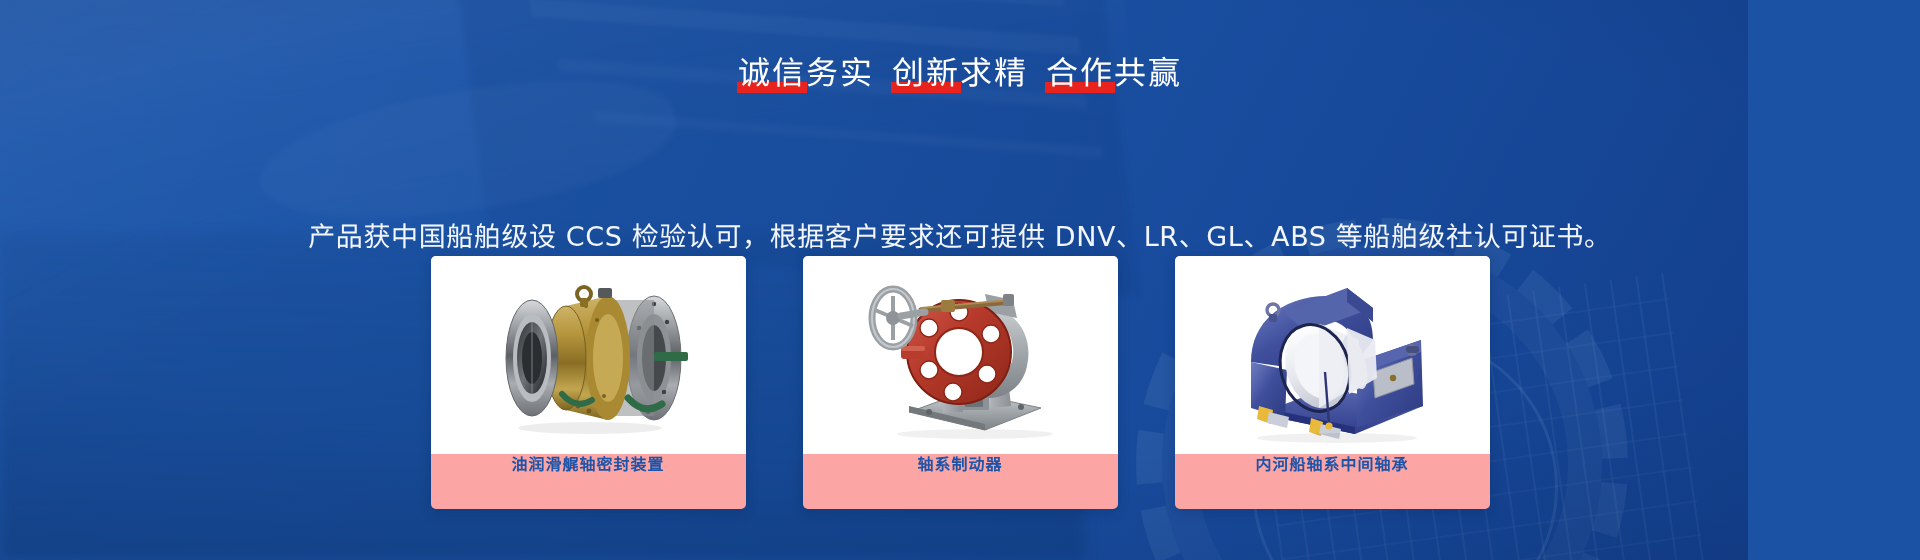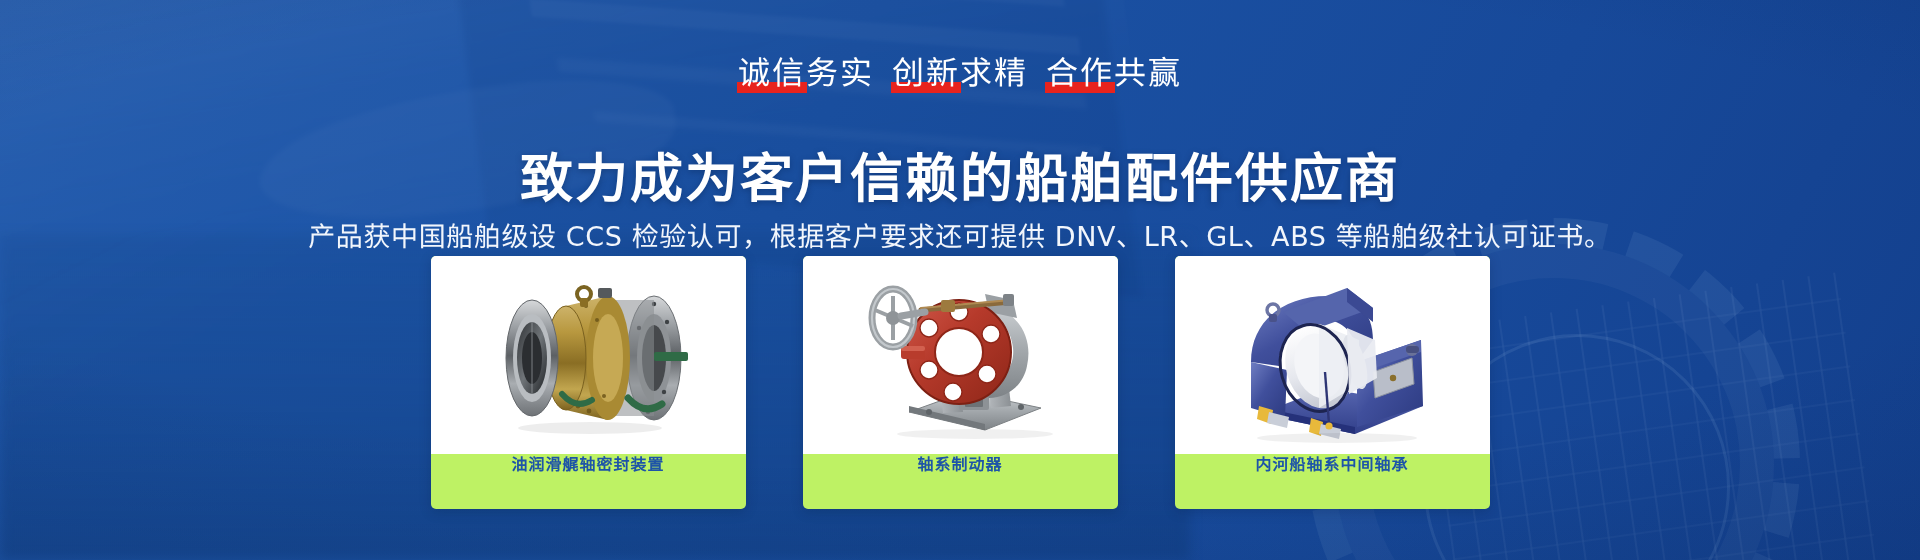--- a/index.html
+++ b/index.html
@@ -7,21 +7,21 @@
     margin: 0;
     padding: 0;
     background: #1b52a4;
   }
   body {
     font-family: "DejaVu Sans", "Liberation Sans", sans-serif;
   }
 
   .banner {
     position: relative;
-    width: 1920px;
+    width: 1748px;
     height: 560px;
     overflow: hidden;
     background: #1b52a4;
   }
 
   
   .bg-layer {
     position: absolute;
     inset: 0;
     overflow: hidden;
@@ -189,21 +189,21 @@
     top: 256px;
     left: 0;
     right: 0;
     display: flex;
     justify-content: center;
     gap: 57px;
   }
   .card {
     width: 315px;
     height: 253px;
-    background: #bef264;
+    background: #fca5a5;
     border-radius: 5px;
     box-shadow: 0 3px 12px rgba(4,26,66,0.22);
     display: flex;
     flex-direction: column;
     align-items: center;
     justify-content: flex-start;
     overflow: hidden;
   }
   .card-figure {
     width: 100%;
@@ -249,21 +249,20 @@
     <div class="bg-grid"></div>
     <div class="vignette"></div>
   </div>
 
   <div class="content">
 
     <div class="slogan">
       <span class="phrase"><span class="hl">诚信</span><span>务实</span></span><span class="phrase"><span class="hl">创新</span><span>求精</span></span><span class="phrase"><span class="hl">合作</span><span>共赢</span></span>
     </div>
 
-    <h1 class="headline">致力成为客户信赖的船舶配件供应商</h1>
 
     <p class="subtitle">产品获中国船舶级设 CCS 检验认可，根据客户要求还可提供 DNV、LR、GL、ABS 等船舶级社认可证书。</p>
 
     <div class="cards">
 
       <div class="card">
         <div class="card-figure">
           <svg class="figure-svg" width="260" height="178" viewBox="0 0 260 178">
             <defs>
               <linearGradient id="steel1" x1="0" y1="0" x2="0" y2="1">

